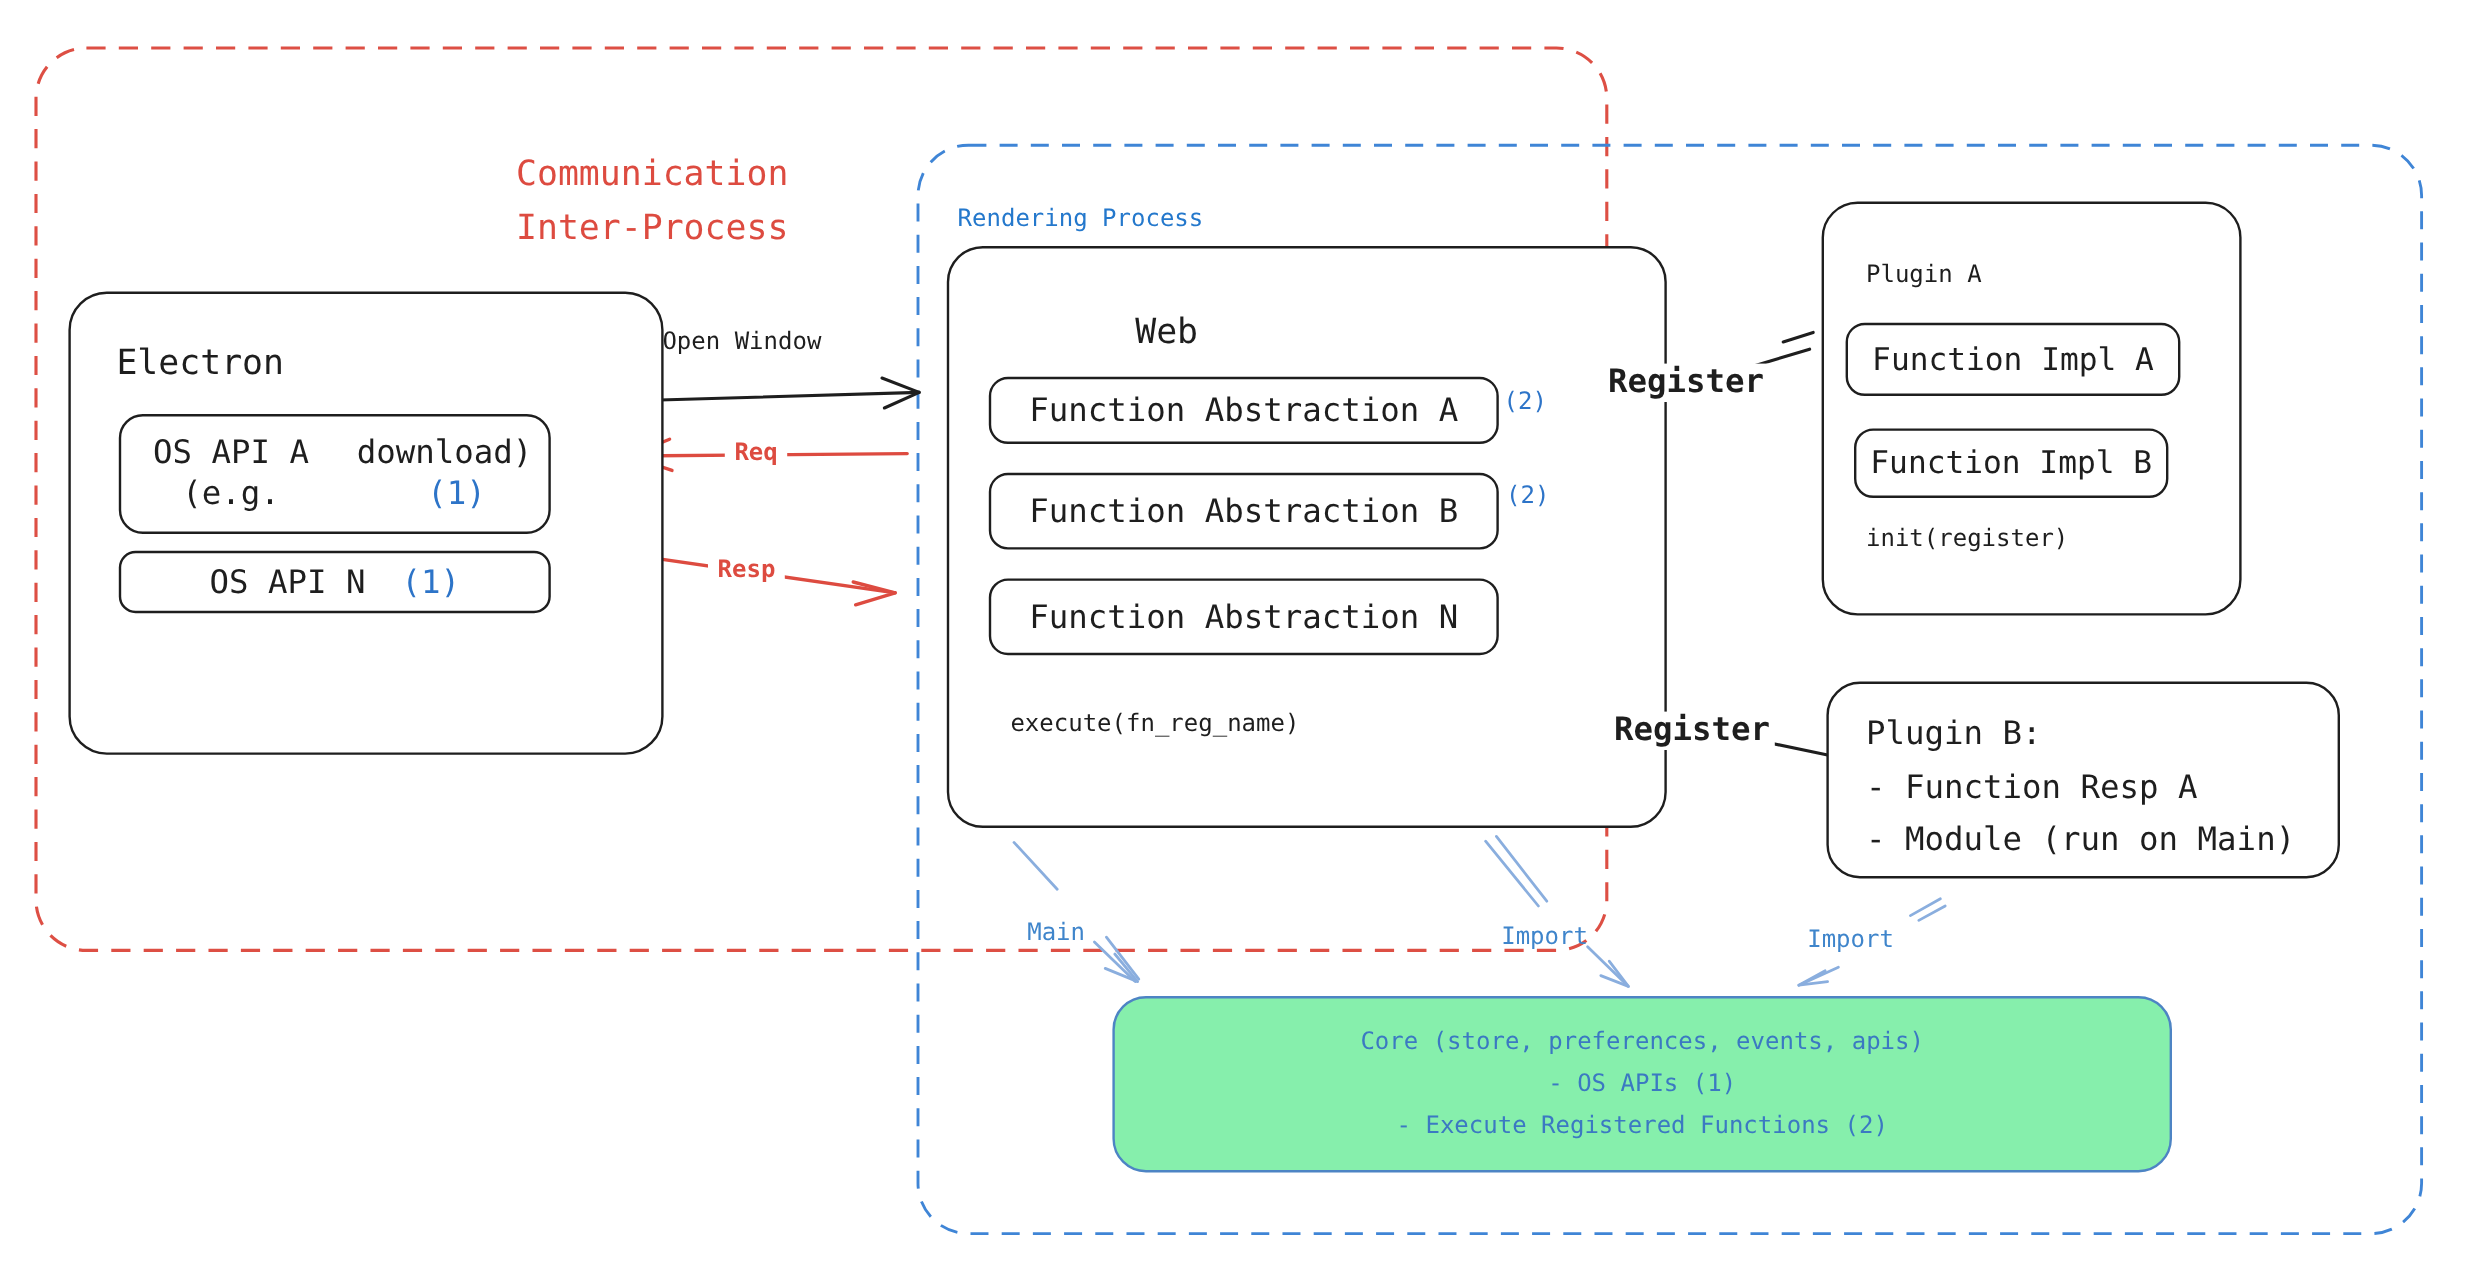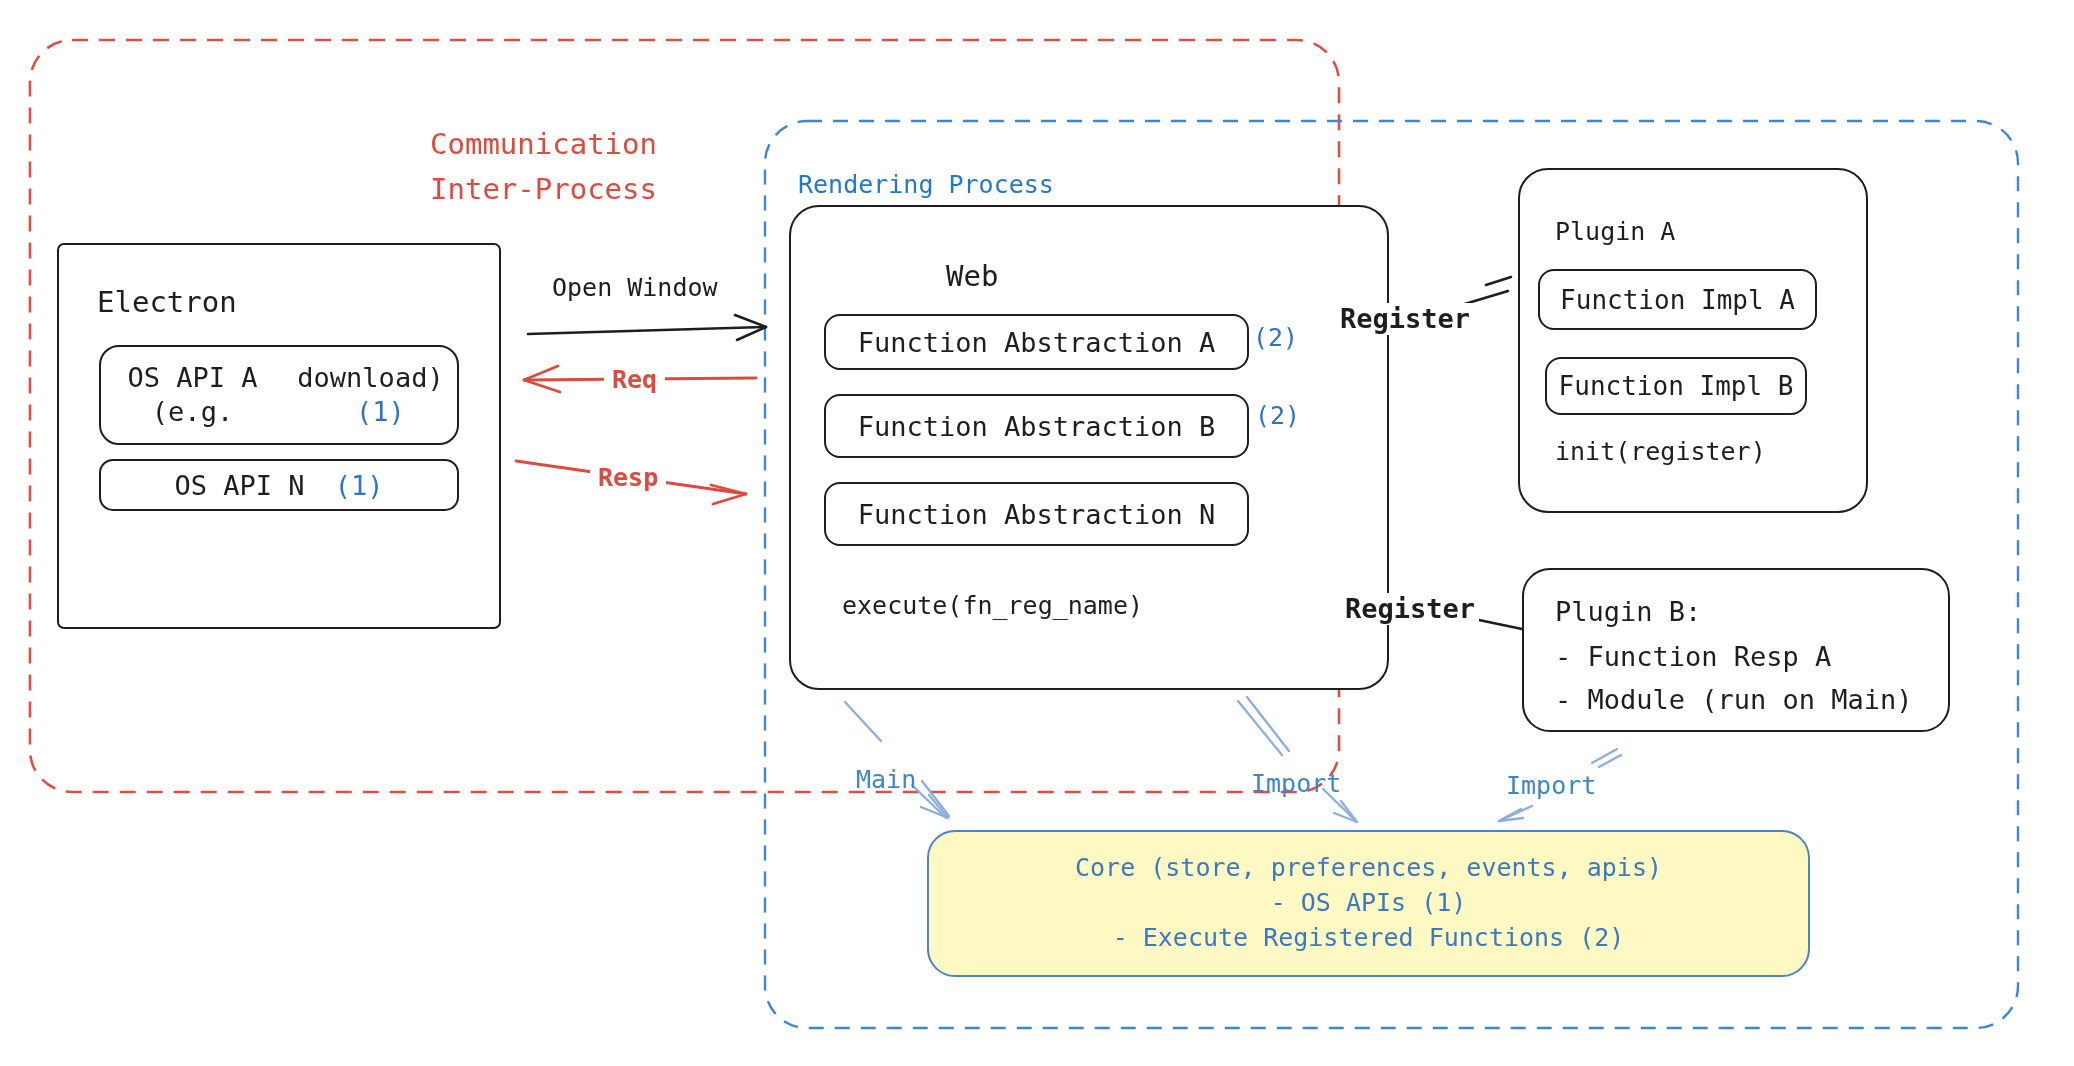--- a/index.html
+++ b/index.html
@@ -15,22 +15,22 @@
   .stage svg{position:absolute;left:0;top:0;}
   .lbl{position:absolute;white-space:nowrap;line-height:1.18;}
   .onln{background:#ffffff;padding:0 8px;font-weight:bold;}
   .red-t{color:var(--red);}
   .blue-t{color:var(--blue);}
   .lblue-t{color:var(--label-blue);}
   .num{color:var(--num-blue);}
   .sbox{position:absolute;background:#fff;border:2.6px solid var(--ink);box-sizing:border-box;}
   .ibox{position:absolute;background:#fff;border:2.3px solid var(--ink);box-sizing:border-box;
         display:flex;align-items:center;justify-content:center;text-align:center;}
-  .f26{font-size:26px;} .f27{font-size:27px;} .f28{font-size:25px;} .f29{font-size:29px;}
-  .core-box{position:absolute;background:#fef9c3;border:2.4px solid var(--core-border);box-sizing:border-box;
+  .f26{font-size:26px;} .f27{font-size:27px;} .f28{font-size:20px;} .f29{font-size:29px;}
+  .core-box{position:absolute;background:#86efac;border:2.4px solid var(--core-border);box-sizing:border-box;
         color:var(--core-text);text-align:center;}
   .core-box div{line-height:35px;}
   
   .k{stroke:var(--ink);stroke-width:2.6;fill:none;stroke-linecap:round;stroke-linejoin:round;}
   .r{stroke:var(--red);stroke-width:2.8;fill:none;stroke-linecap:round;stroke-linejoin:round;}
   .b{stroke:var(--arrow-blue);stroke-width:2.3;fill:none;stroke-linecap:round;stroke-linejoin:round;}
   .dash-red{stroke:var(--red-dash);stroke-width:2.6;fill:none;stroke-dasharray:16 11;}
   .dash-blue{stroke:var(--blue-dash);stroke-width:2.4;fill:none;stroke-dasharray:15 11;}
 </style>
 </head>
@@ -86,21 +86,21 @@
       <path class="b" d="M1499 821 L1521 809 M1499 821 L1523 818"></path>
     </g>
   </svg>
 
   <div class="lbl red-t f29" style="left:430px;top:122px;line-height:45px;">
     <div>Communication</div>
     <div>Inter-Process</div>
   </div>
   <div class="lbl blue-t f28" style="left:798px;top:170px;">Rendering Process</div>
 
-  <div class="sbox" style="left:57px;top:243px;width:444px;height:386px;border-radius:7px;">
+  <div class="sbox" style="left:57px;top:243px;width:496px;height:386px;border-radius:32px;">
     <div class="lbl f29" style="left:38px;top:40px;">Electron</div>
     <div class="ibox f27" style="left:40px;top:100px;width:360px;height:100px;border-radius:20px;flex-direction:row;line-height:34px;">
       <div>OS API A (e.g.</div>
       <div>
         <span>download)</span><span class="num" style="margin-left:20px;">(1)</span>
       </div>
     </div>
     <div class="ibox f27" style="left:40px;top:214px;width:360px;height:52px;border-radius:14px;">
       <span>OS API N</span>
         <span class="num" style="margin-left:30px;">(1)</span>

